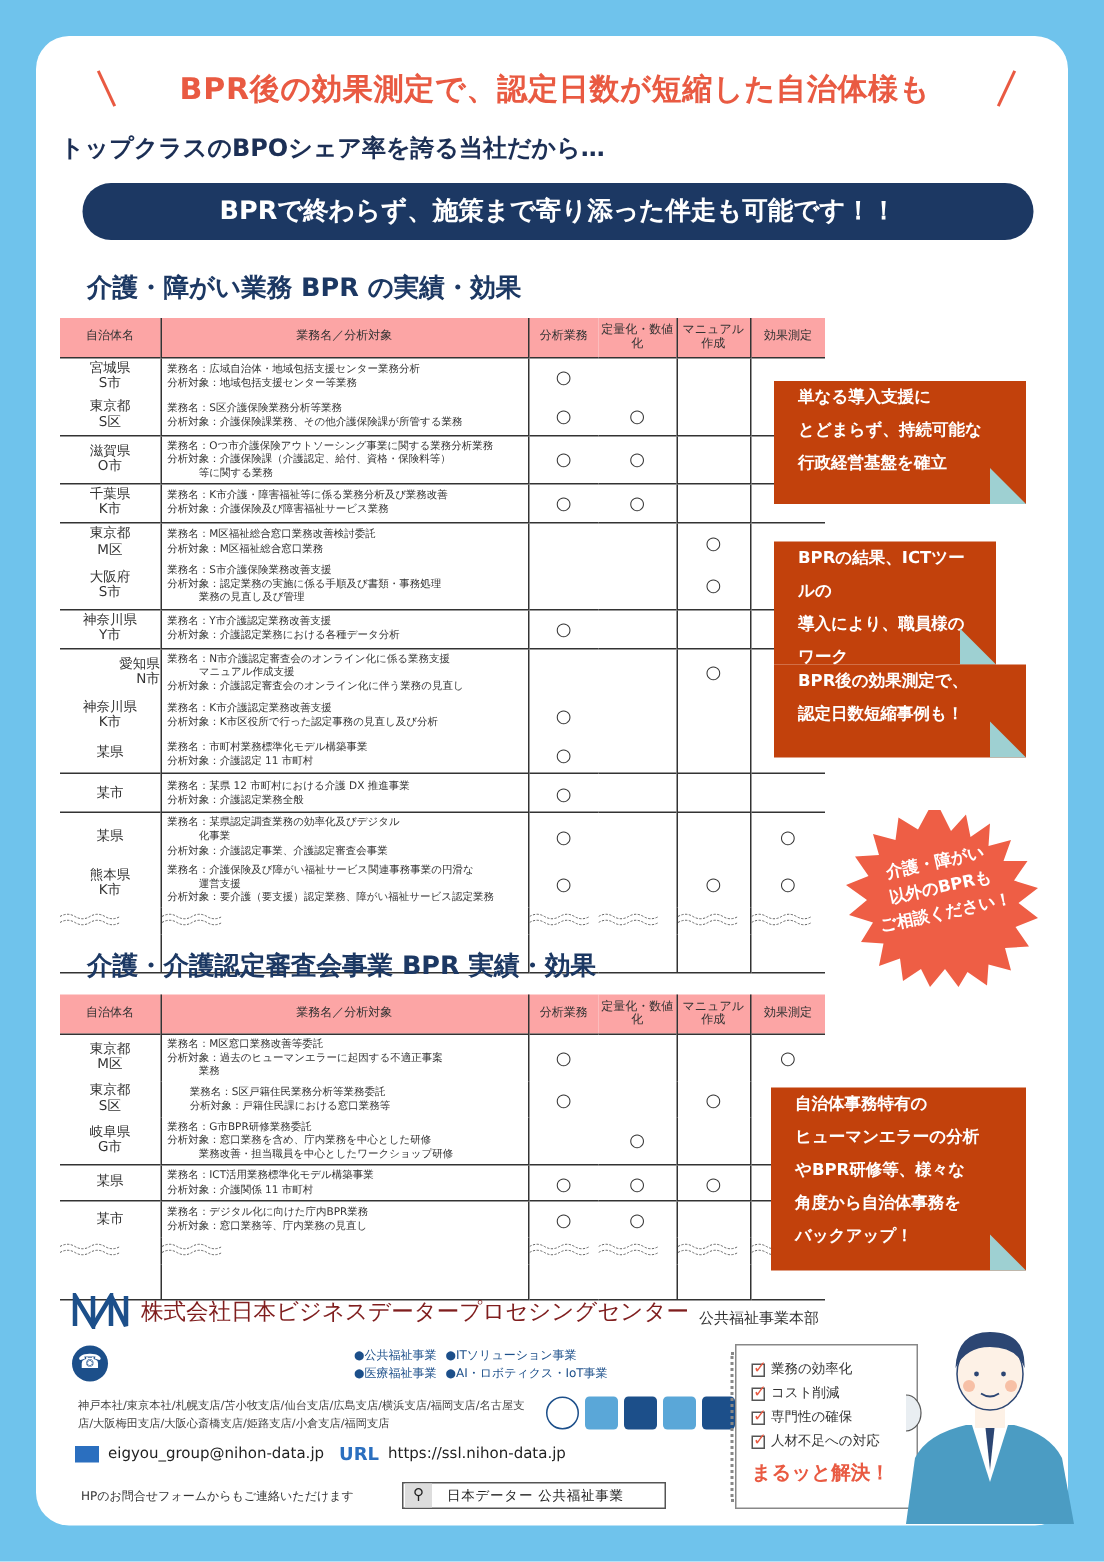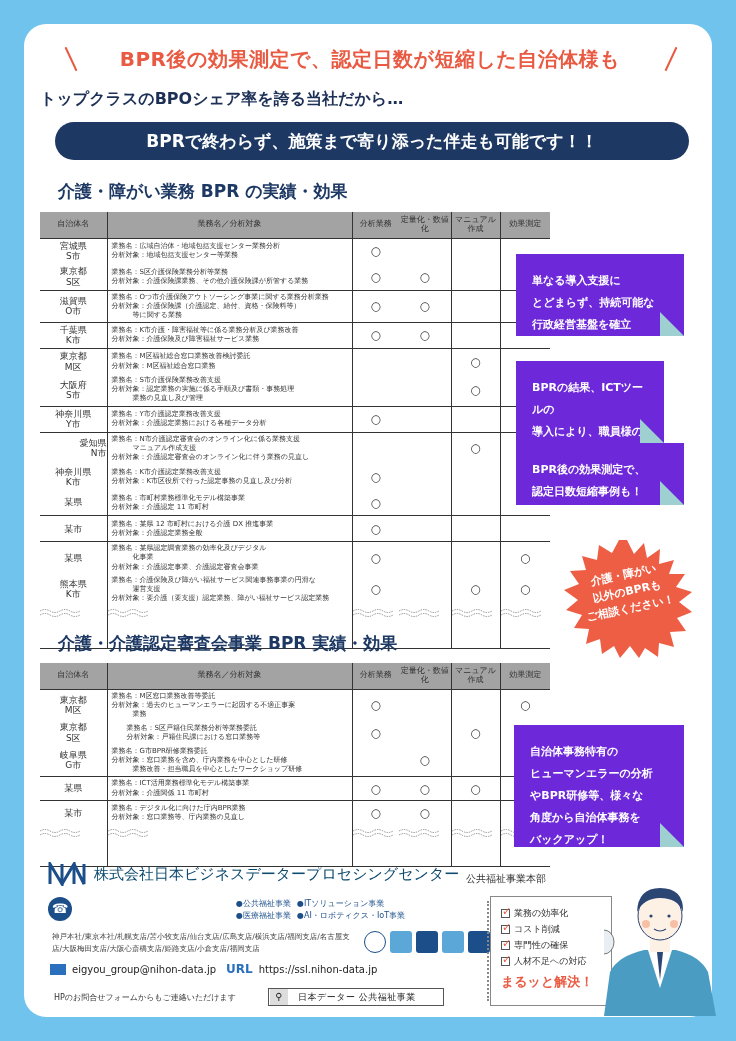--- a/index.html
+++ b/index.html
@@ -11,40 +11,40 @@
   .slash { position: absolute; top: 6px; width: 2px; height: 26px; background: #e95a42; }
   .slash.l { left: 30px; transform: rotate(-25deg); }
   .slash.r { left: 630px; transform: rotate(25deg); }
   .headline { position: absolute; left: 0; right: 0; top: 6px; text-align: center; color: #e95a42; font-weight: bold; font-size: 20px; letter-spacing: 0.5px; }
   .subhead { position: absolute; left: 40px; width: 660px; top: 89px; text-align: left; color: #1c2f55; font-weight: bold; font-size: 16px; }
   .pill { position: absolute; left: 55px; top: 122px; width: 634px; height: 38px; background: #1c3863; border-radius: 19px; color: #fff; text-align: center; font-weight: bold; font-size: 17px; line-height: 38px; }
 
   .section-title { position: absolute; left: 58px; color: #1c3863; font-weight: bold; font-size: 17px; }
 
   table.grid { position: absolute; left: 40px; border-collapse: collapse; font-size: 7px; color: #333; }
-  table.grid th { background: #a3a3a3; font-weight: normal; font-size: 8px; height: 26px; border-left: 1px solid #333; text-align: center; line-height: 1.1; }
+  table.grid th { background: #fca5a5; font-weight: normal; font-size: 8px; height: 26px; border-left: 1px solid #333; text-align: center; line-height: 1.1; }
   table.grid th:first-child { border-left: none; }
   table.grid th.noline, table.grid td.noline { border-left: none; }
   table.grid td { border-left: 1px solid #333; vertical-align: middle; }
   table.grid td:first-child { border-left: none; text-align: center; font-size: 9px; line-height: 1.15; }
   table.grid tr.grp td { border-top: 1px solid #333; }
   table.grid td.task { padding: 2px 4px; line-height: 1.3; font-size: 7px; }
   table.grid td.mark { text-align: center; font-size: 12px; color: #333; }
   .wavy-row td { height: 18px; border-top: none; position: relative; }
   .wave { position: absolute; left: 0; right: 0; top: 3px; height: 10px; }
 
-  .note { position: absolute; background: #6d28d9; color: #fff; font-weight: bold; font-size: 11px; line-height: 22px; padding: 16px 14px 0 16px; }
+  .note { position: absolute; background: #c2410c; color: #fff; font-weight: bold; font-size: 11px; line-height: 22px; padding: 0 14px 0 16px; }
   .note .fold { position: absolute; right: 0; bottom: 0; width: 0; height: 0; border-left: 24px solid #9ed0d2; border-top: 24px solid transparent; }
   .note .fold::after { content: ""; position: absolute; }
 
   .starburst { position: absolute; left: 562px; top: 540px; width: 130px; height: 118px; }
   .starburst-text { position: absolute; left: 562px; top: 566px; width: 130px; text-align: center; color: #fff; font-weight: bold; font-size: 11px; line-height: 17px; transform: rotate(-12deg); }
 
   .company { position: absolute; left: 48px; top: 862px; display: flex; align-items: center; gap: 8px; }
-  .company-name { font-size: 15px; color: #0c4a6e; }
+  .company-name { font-size: 15px; color: #7f1d1d; }
   .division { position: absolute; left: 466px; top: 872px; font-size: 10px; color: #333; }
   .phone { position: absolute; left: 48px; top: 897px; display: flex; align-items: center; gap: 6px; }
   .phone-num { font-size: 22px; font-weight: bold; color: #222; letter-spacing: 0.5px; }
   .phone-icon { width: 24px; height: 24px; border-radius: 50%; background: #1c4f8a; color: #fff; font-size: 13px; text-align: center; line-height: 24px; }
   .biz { position: absolute; left: 236px; top: 898px; font-size: 8px; color: #1c4f8a; line-height: 12px; }
   .biz span { margin-right: 6px; }
   .offices { position: absolute; left: 52px; top: 931px; width: 305px; font-size: 7.5px; color: #444; line-height: 12px; }
   .certs { position: absolute; left: 364px; top: 931px; display: flex; gap: 4px; align-items: center; }
   .cert { width: 22px; height: 22px; border-radius: 3px; }
   .contact { position: absolute; left: 50px; top: 962px; display: flex; align-items: center; gap: 6px; font-size: 10px; color: #222; }

